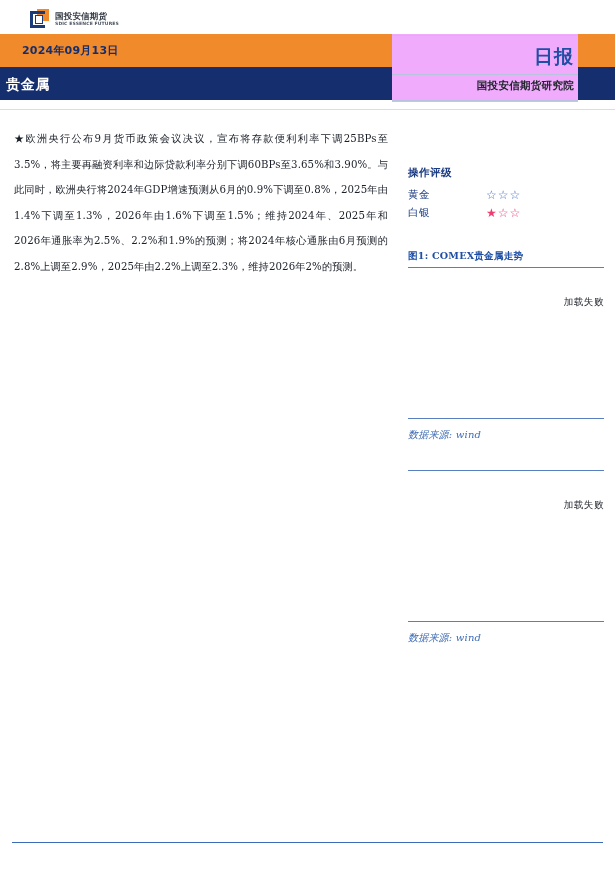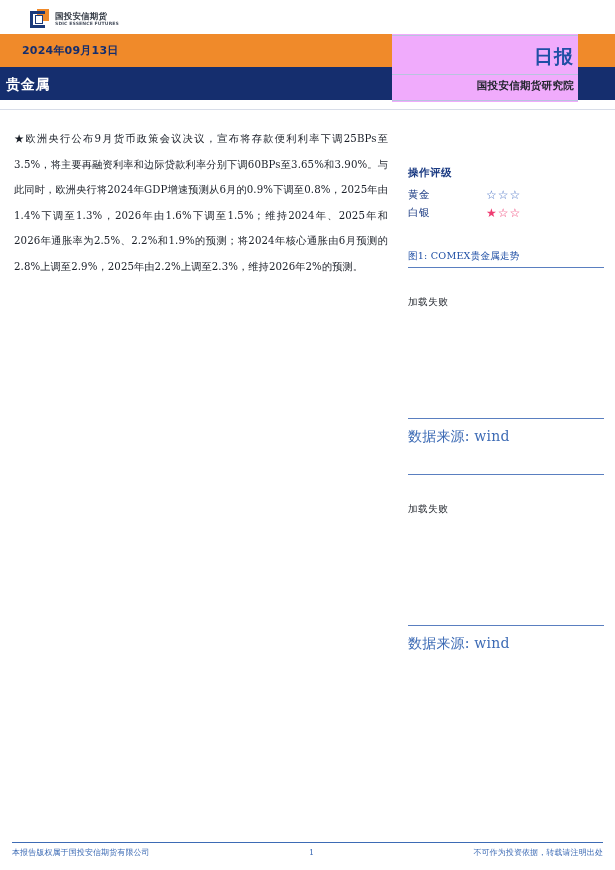--- a/index.html
+++ b/index.html
@@ -205,45 +205,46 @@
     color: #1a3a82;
     font-family: "DejaVu Serif", "Liberation Serif", serif;
     letter-spacing: 0.5px;
   }
   .stars { display: flex; gap: 1px; font-size: 12px; line-height: 12px; }
   .star { display: inline-block; }
 
   .fig-block { margin-top: 28px; }
   .fig-title {
     font-size: 9.6px;
-    font-weight: normal;
+    font-weight: bold;
     color: #1f4fa5;
     font-family: "DejaVu Serif", "Liberation Serif", serif;
     letter-spacing: 0.2px;
     padding-bottom: 4px;
   }
   .fig-frame {
     border-top: 1.4px solid #5a7fc0;
     border-bottom: 1.4px solid #5a7fc0;
     height: 152px;
     position: relative;
   }
   .fig-placeholder {
     position: absolute;
     left: 0; right: 0;
     top: 28px;
-    text-align: left;
+    text-align: right;
     font-size: 9.6px;
     color: #2b2f36;
     font-family: Liberation Mono, monospace;
     letter-spacing: 0.5px;
   }
   .fig-source {
     margin-top: 9px;
-    font-size: 14px;
+    font-size: 10px;
+    font-style: italic;
     color: #3d6bb5;
     font-family: "DejaVu Serif", "Liberation Serif", serif;
     letter-spacing: 0.2px;
   }
 
   
   .footer-rule {
     position: absolute;
     left: 12px; top: 842px;
     width: 591px; height: 1.2px;
@@ -339,19 +340,14 @@
     <div class="fig-block">
       <div class="fig-frame">
         <div class="fig-placeholder">加载失败</div>
       </div>
       <div class="fig-source">数据来源: wind</div>
     </div>
 
   </div>
 
   <div class="footer-rule"></div>
-  <div class="footer">
-    <div class="f-left">本报告版权属于国投安信期货有限公司</div>
-    <div class="f-center">1</div>
-    <div class="f-right">不可作为投资依据，转载请注明出处</div>
-  </div>
 
 </div>
 
 </body></html>

